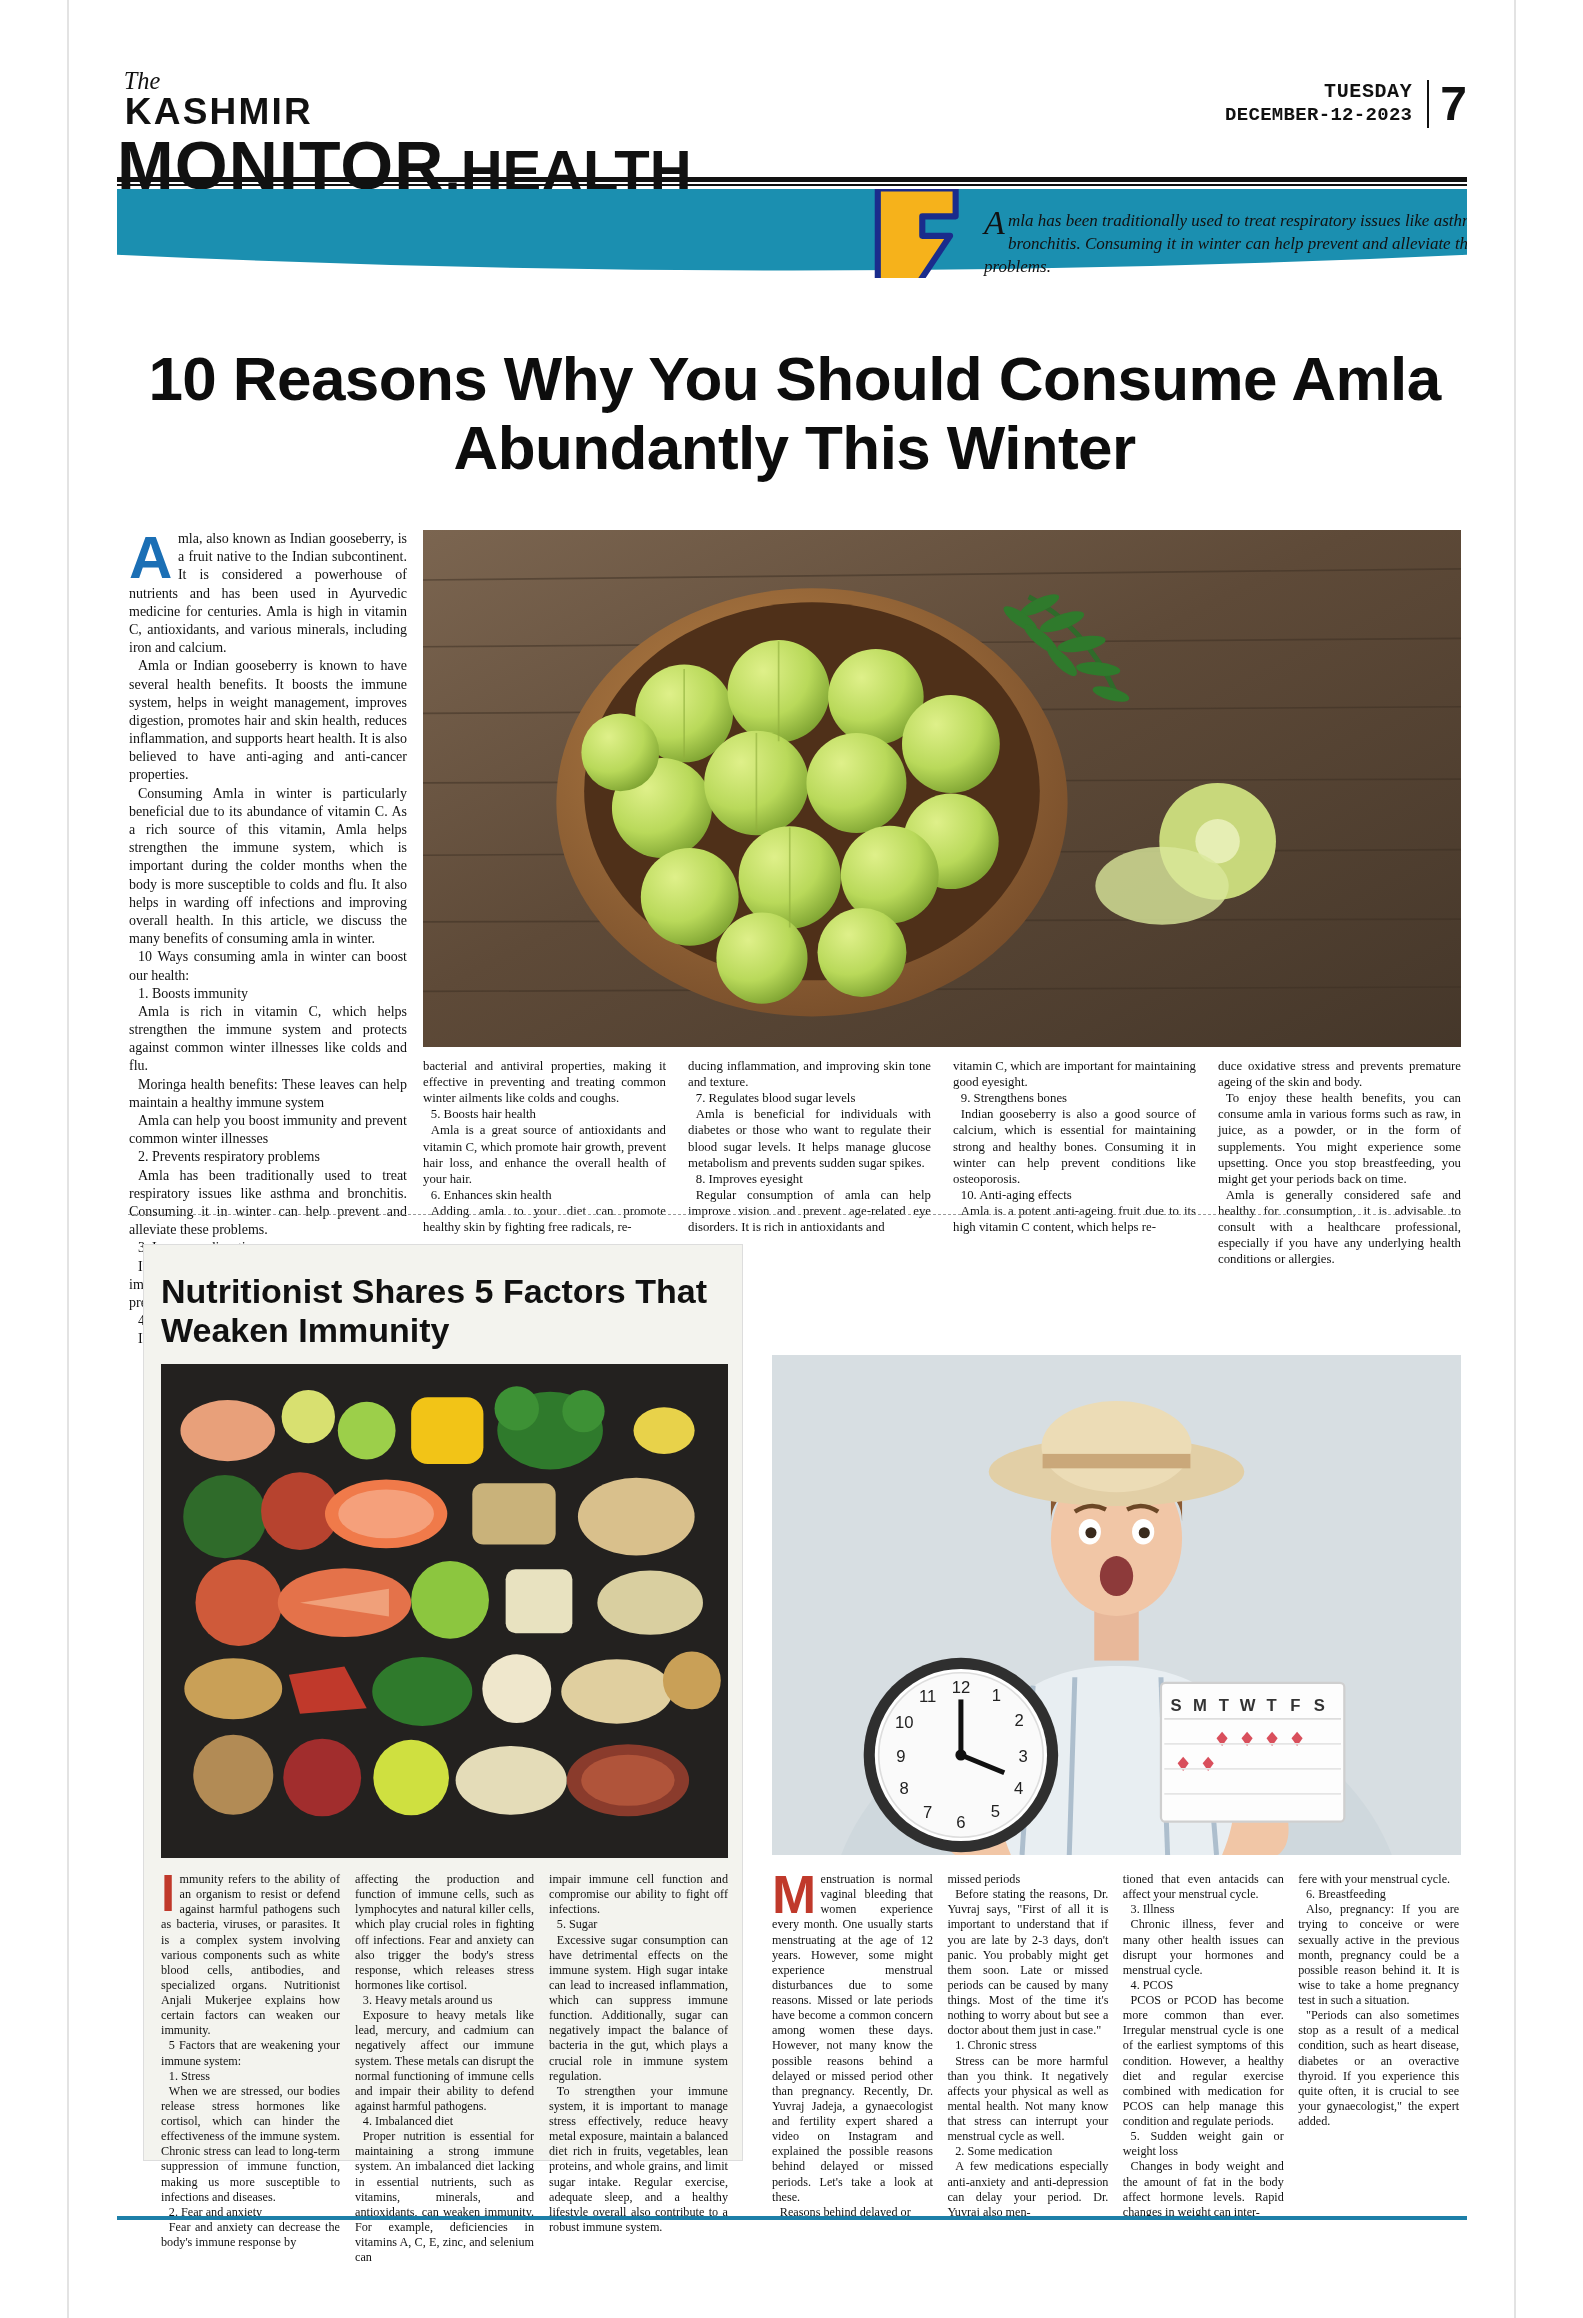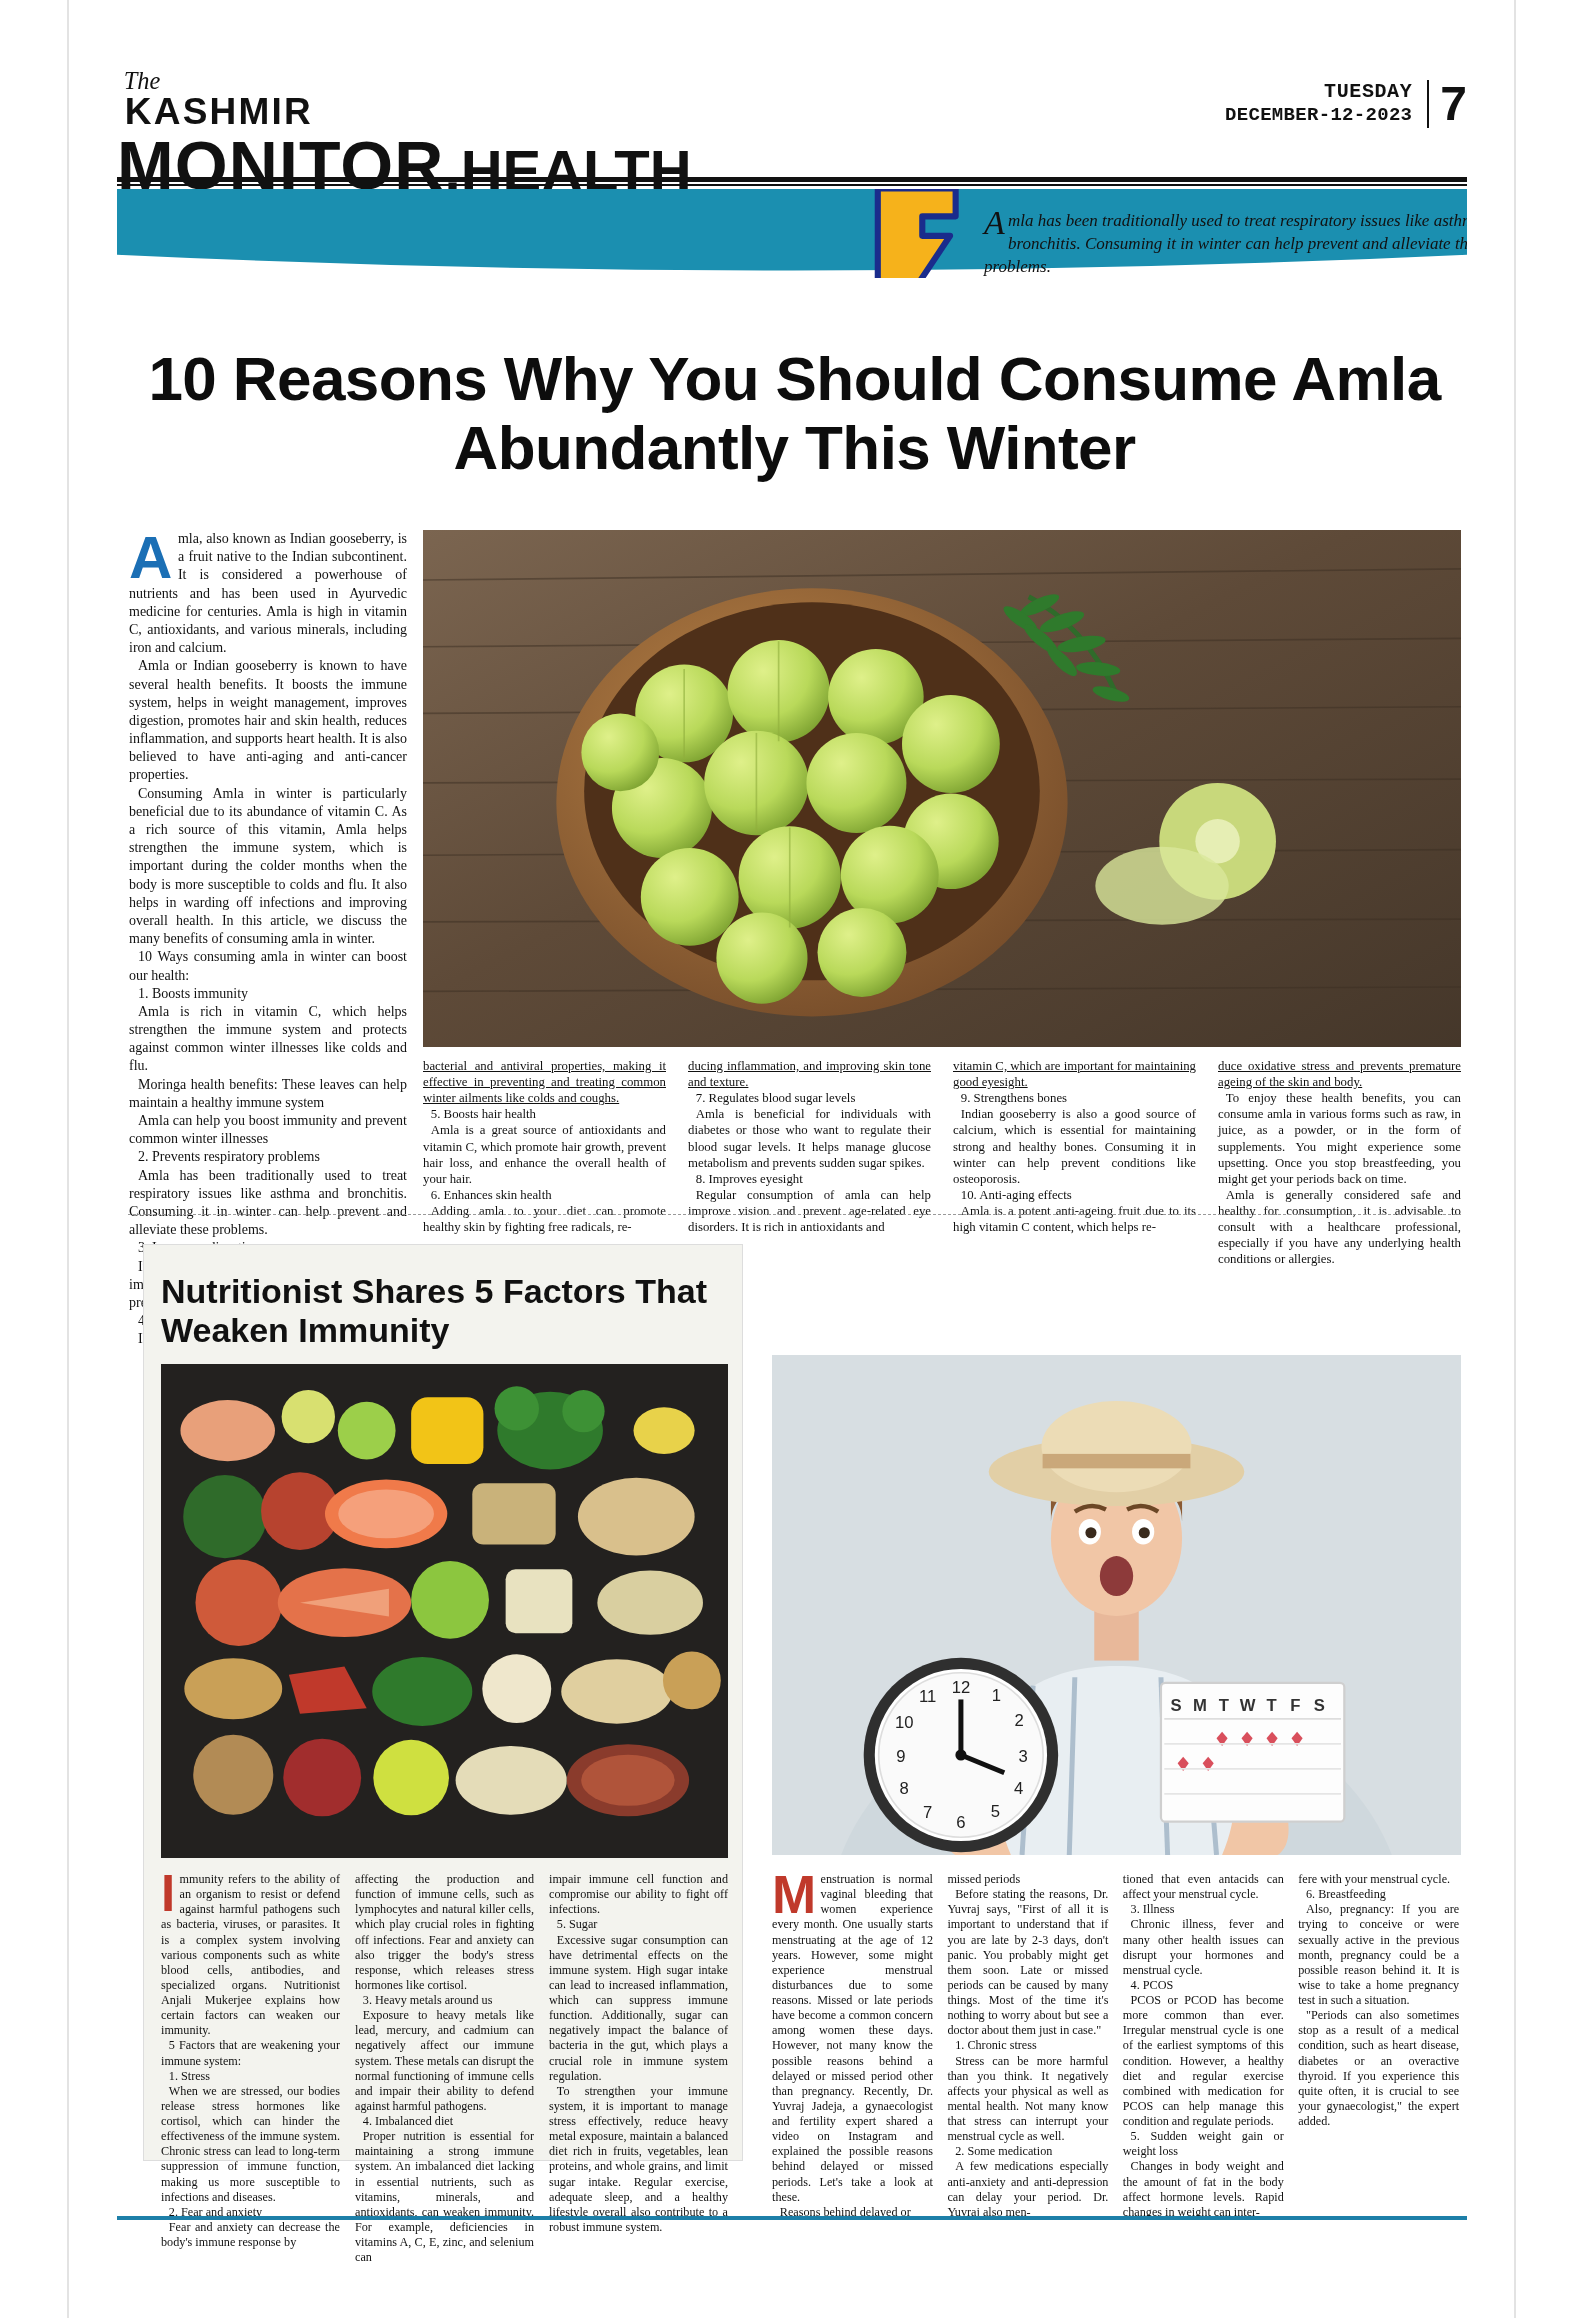--- a/index.html
+++ b/index.html
@@ -158,21 +158,21 @@
 
   .cols4 {
     position:absolute; left:423px; top:1058px; width:1038px; height:144px;
   }
   .col4 {
     float:left; width: 243px; margin-right: 22px;
     font-size: 12.8px; line-height: 1.26; text-align: justify;
   }
   .col4:last-child { margin-right:0; }
   .col4 p { margin:0; text-indent: 7.8px; }
-  .col4 p.noind { text-indent: 0; text-decoration: underline; }
+  .col4 p.noind { text-indent: 0; }
 
   .dash-rule {
     position:absolute; left:128px; width:1333px; height:0;
     border-top: 1.7px dashed #999;
   }
 
   
   .story-left {
     position:absolute; left:143px; top:1244px; width:600px; height:917px;
     background: #f3f3ee;

